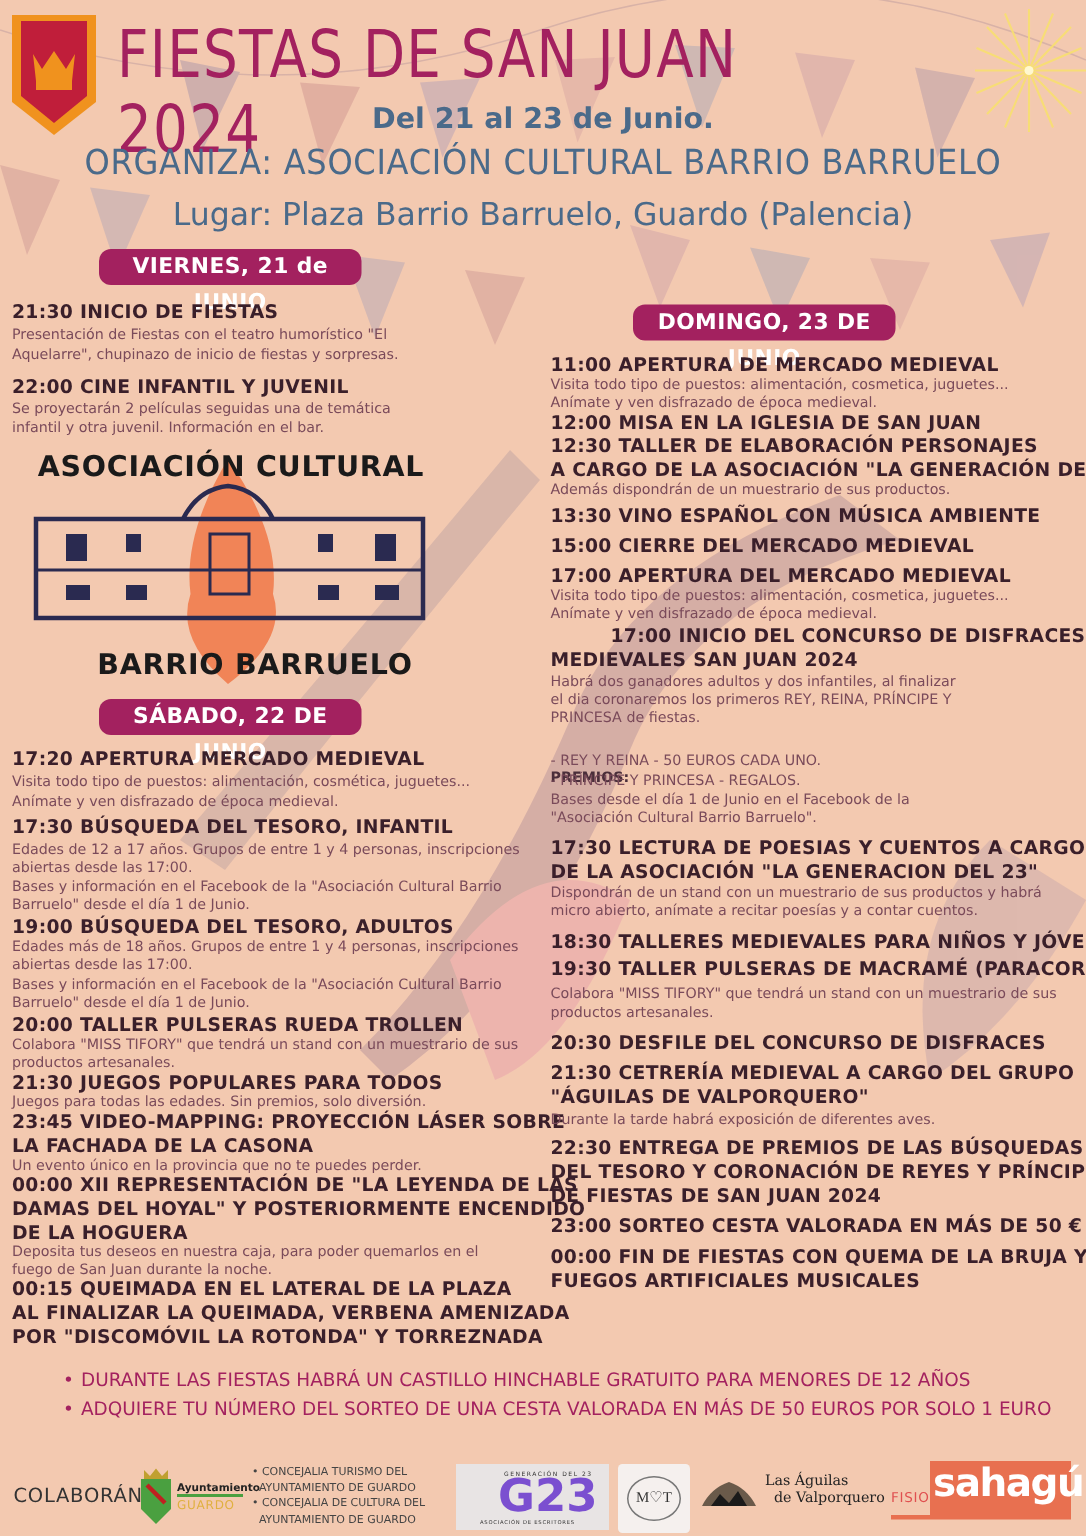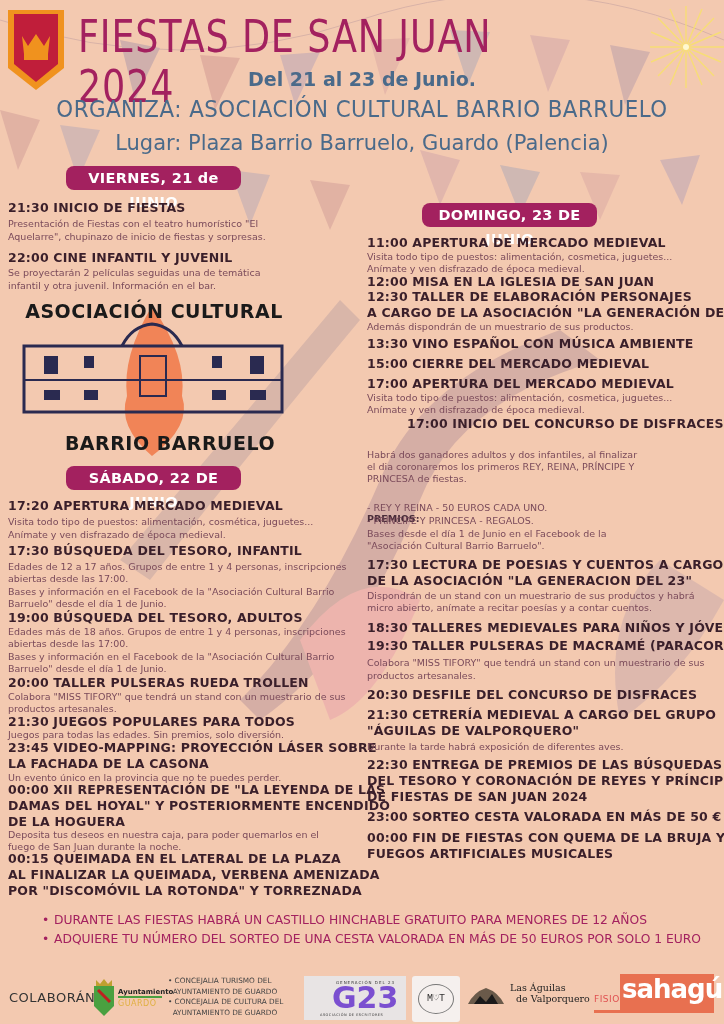--- a/index.html
+++ b/index.html
@@ -214,20 +214,21 @@
   <div class="ev-desc" style="left:367px;top:321px;">Además dispondrán de un muestrario de sus productos.</div>
 
   <div class="ev-title" style="left:367px;top:336px;">13:30  VINO ESPAÑOL CON MÚSICA AMBIENTE</div>
   <div class="ev-title" style="left:367px;top:356px;">15:00  CIERRE DEL MERCADO MEDIEVAL</div>
 
   <div class="ev-title" style="left:367px;top:376px;">17:00  APERTURA DEL MERCADO MEDIEVAL</div>
   <div class="ev-desc" style="left:367px;top:392px;">Visita todo tipo de puestos: alimentación, cosmetica, juguetes...</div>
   <div class="ev-desc" style="left:367px;top:404px;">Anímate y ven disfrazado de época medieval.</div>
 
   <div class="ev-title" style="left:367px;top:416px;margin-left:40px;">17:00  INICIO DEL CONCURSO DE DISFRACES</div>
+  <div class="ev-title" style="left:367px;top:432px;">MEDIEVALES SAN JUAN 2024</div>
   <div class="ev-desc" style="left:367px;top:449px;">Habrá dos ganadores adultos y dos infantiles, al finalizar</div>
   <div class="ev-desc" style="left:367px;top:461px;">el dia coronaremos  los primeros REY, REINA, PRÍNCIPE Y</div>
   <div class="ev-desc" style="left:367px;top:473px;">PRINCESA de fiestas.</div>
   <div class="ev-desc dark" style="left:367px;top:489px;font-weight:bold;margin-top:24px;">PREMIOS:</div>
   <div class="ev-desc" style="left:367px;top:502px;">- REY Y REINA - 50 EUROS CADA UNO.</div>
   <div class="ev-desc" style="left:367px;top:515px;">- PRÍNCIPE Y PRINCESA - REGALOS.</div>
   <div class="ev-desc" style="left:367px;top:528px;">Bases desde el día 1 de Junio en el Facebook de la</div>
   <div class="ev-desc" style="left:367px;top:540px;">"Asociación Cultural Barrio Barruelo".</div>
 
   <div class="ev-title" style="left:367px;top:557px;">17:30  LECTURA DE POESIAS Y CUENTOS A CARGO</div>
@@ -276,21 +277,21 @@
       <div style="white-space:pre;">  AYUNTAMIENTO DE GUARDO</div>
       <div>• CONCEJALIA DE CULTURA DEL</div>
       <div style="white-space:pre;">  AYUNTAMIENTO DE GUARDO</div>
     </div>
     <div class="g23"></div>
     <div style="position:absolute;left:336px;top:10px;font-size:4px;letter-spacing:1px;color:#333;">GENERACIÓN DEL 23</div>
     <div class="g23-big" style="left:332px;top:10px;">G23</div>
     <div style="position:absolute;left:320px;top:43px;font-size:3.5px;letter-spacing:0.5px;color:#333;">ASOCIACIÓN DE ESCRITORES</div>
     <div class="mt"></div>
     <div style="position:absolute;left:418px;top:14px;width:36px;height:30px;border:1px solid #777;border-radius:50%;"></div>
-    <div style="position:absolute;left:412px;top:22px;width:48px;text-align:center;font-family:Liberation Mono, monospace;font-size:10px;color:#333;">M♡T</div>
+    <div style="position:absolute;left:412px;top:22px;width:48px;text-align:center;font-family:Liberation Serif, serif;font-size:10px;color:#333;">M♡T</div>
     <svg class="aguilas" viewBox="0 0 40 30">
       <path d="M2 22 Q 8 10 20 6 Q 32 10 38 22 Z" fill="#6a5a4a"></path>
       <path d="M8 22 L14 14 L20 20 L26 12 L32 22" fill="#1a1a1a"></path>
     </svg>
     <div class="aguilas-t">
       <div>Las Águilas</div>
       <div style="padding-left:6px;">de Valporquero</div>
     </div>
     <div style="position:absolute;left:594px;top:24px;font-size:9px;color:#e05050;letter-spacing:0.5px;">FISIO</div>
     <div style="position:absolute;left:620px;top:4px;width:94px;height:36px;background:#e87050;"></div>

